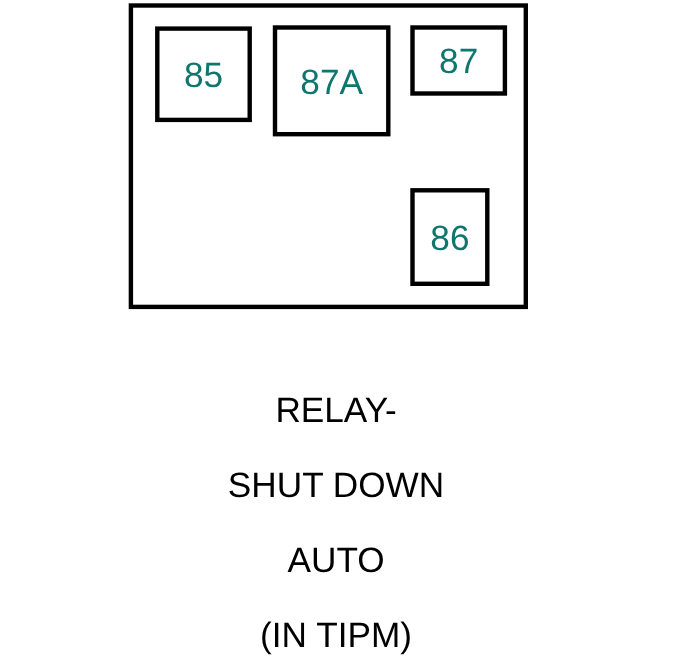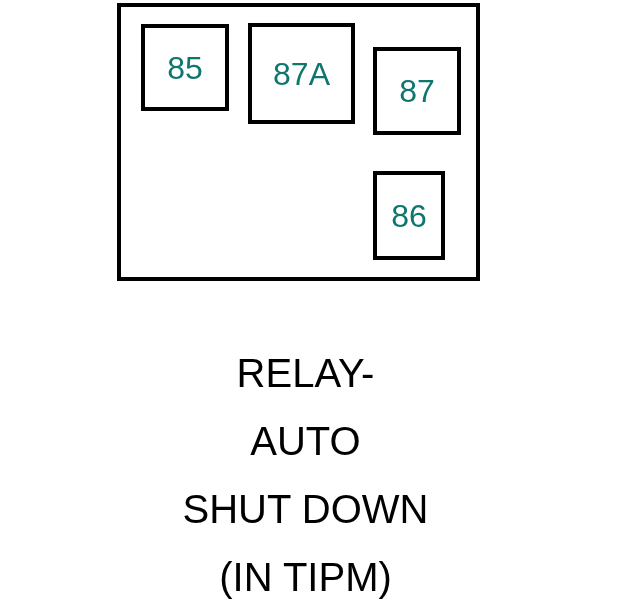--- a/index.html
+++ b/index.html
@@ -47,36 +47,36 @@
     line-height: 1;
     font-weight: 400;
     color: #0f766e;
     letter-spacing: 0px;
     white-space: nowrap;
   }
 
   
   #terminal-85  { left: 141px; top: 24px;  width: 88px;  height: 87px; }
   #terminal-87a { left: 248px; top: 23px;  width: 107px; height: 101px; }
-  #terminal-87  { left: 373px; top: 23px;  width: 88px;  height: 88px; margin-top: 24px; }
+  #terminal-87  { left: 373px; top: 23px;  width: 88px;  height: 64px; }
   #terminal-30  { left: 141px; top: 171px; width: 88px;  height: 89px; }
   #terminal-86  { left: 373px; top: 171px; width: 72px;  height: 89px; }
 
   
   #caption {
     position: absolute;
     left: 0;
     top: 339px;
     width: 611px;
     text-align: center;
   }
 
   .caption-line {
     font-family: "Liberation Sans", sans-serif;
-    font-size: 40px;
+    font-size: 32px;
     line-height: 68px;
     font-weight: 400;
     color: #000000;
     white-space: nowrap;
   }
 </style>
 </head>
 <body>
 
 <div id="screenshot">
@@ -95,18 +95,18 @@
     <span class="terminal-label">87</span>
   </div>
 
 
   <div class="terminal" id="terminal-86">
     <span class="terminal-label">86</span>
   </div>
 
   <div id="caption">
     <div class="caption-line">RELAY-</div>
+    <div class="caption-line">SHUT DOWN</div>
     <div class="caption-line">AUTO</div>
-    <div class="caption-line">SHUT DOWN</div>
     <div class="caption-line">(IN TIPM)</div>
   </div>
 
 </div>
 
 </body></html>

